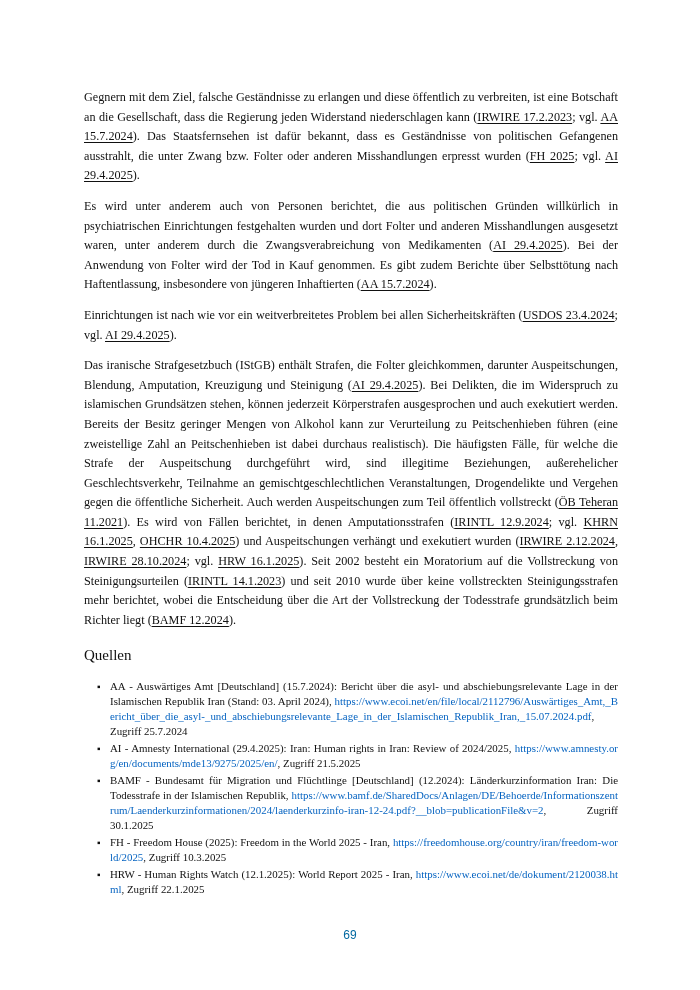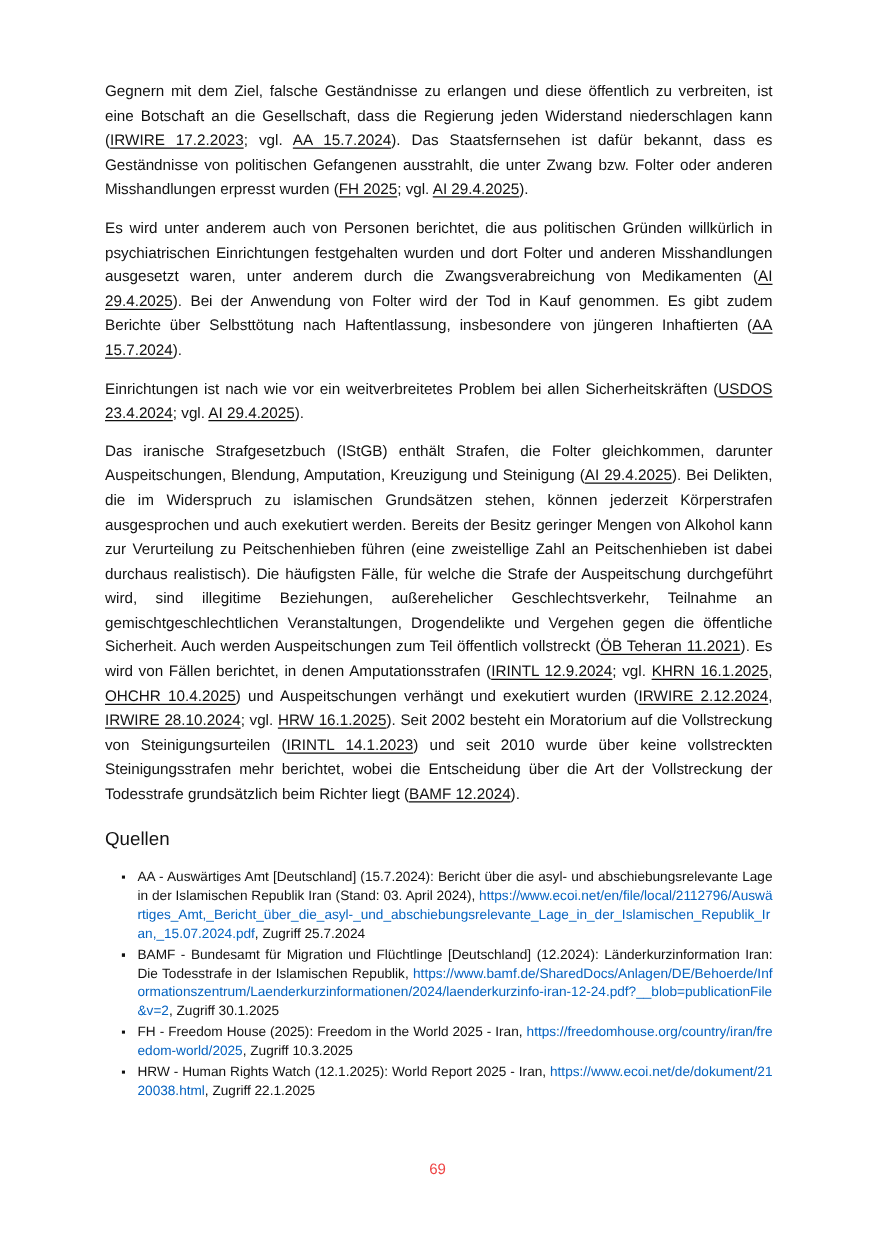--- a/index.html
+++ b/index.html
@@ -12,22 +12,23 @@
     overflow: hidden;
   }
   .page {
     position: absolute;
     inset: 0;
     background: #ffffff;
   }
   .content {
     position: absolute;
     left: 84px;
-    top: 64px;
+    top: 88px;
     width: 534px;
+    font-family: Liberation Serif, serif;
   }
   .content p {
     font-size: 12.2px;
     line-height: 19.6px;
     text-align: justify;
     margin-bottom: 11px;
   }
   .ref {
     text-decoration: underline;
     text-underline-offset: 2px;
@@ -63,37 +64,37 @@
     font-size: 10px;
     color: #111111;
   }
   .pagenum {
     position: absolute;
     left: 0;
     right: 0;
     top: 928px;
     text-align: center;
     font-size: 12px;
-    color: #ef4444;
+    color: #0369a1;
   }
 </style>
 </head>
 <body>
 
 <div class="page">
   <div class="content">
     <div id="paragraphs">
         <p><span>Gegnern mit dem Ziel, falsche Geständnisse zu erlangen und diese öffentlich zu verbreiten, ist eine Botschaft an die Gesellschaft, dass die Regierung jeden Widerstand niederschlagen kann (</span><span class="ref">IRWIRE 17.2.2023</span><span>; vgl. </span><span class="ref">AA 15.7.2024</span><span>). Das Staatsfernsehen ist dafür bekannt, dass es Geständnisse von politischen Gefangenen ausstrahlt, die unter Zwang bzw. Folter oder anderen Misshandlungen erpresst wurden (</span><span class="ref">FH 2025</span><span>; vgl. </span><span class="ref">AI 29.4.2025</span><span>).</span></p>
         <p><span>Es wird unter anderem auch von Personen berichtet, die aus politischen Gründen willkürlich in psychiatrischen Einrichtungen festgehalten wurden und dort Folter und anderen Misshandlungen ausgesetzt waren, unter anderem durch die Zwangsverabreichung von Medikamenten (</span><span class="ref">AI 29.4.2025</span><span>). Bei der Anwendung von Folter wird der Tod in Kauf genommen. Es gibt zudem Berichte über Selbsttötung nach Haftentlassung, insbesondere von jüngeren Inhaftierten (</span><span class="ref">AA 15.7.2024</span><span>).</span></p>
         <p><span>Einrichtungen ist nach wie vor ein weitverbreitetes Problem bei allen Sicherheitskräften (</span><span class="ref">USDOS 23.4.2024</span><span>; vgl. </span><span class="ref">AI 29.4.2025</span><span>).</span></p>
         <p><span>Das iranische Strafgesetzbuch (IStGB) enthält Strafen, die Folter gleichkommen, darunter Auspeitschungen, Blendung, Amputation, Kreuzigung und Steinigung (</span><span class="ref">AI 29.4.2025</span><span>). Bei Delikten, die im Widerspruch zu islamischen Grundsätzen stehen, können jederzeit Körperstrafen ausgesprochen und auch exekutiert werden. Bereits der Besitz geringer Mengen von Alkohol kann zur Verurteilung zu Peitschenhieben führen (eine zweistellige Zahl an Peitschenhieben ist dabei durchaus realistisch). Die häufigsten Fälle, für welche die Strafe der Auspeitschung durchgeführt wird, sind illegitime Beziehungen, außerehelicher Geschlechtsverkehr, Teilnahme an gemischtgeschlechtlichen Veranstaltungen, Drogendelikte und Vergehen gegen die öffentliche Sicherheit. Auch werden Auspeitschungen zum Teil öffentlich vollstreckt (</span><span class="ref">ÖB Teheran 11.2021</span><span>). Es wird von Fällen berichtet, in denen Amputationsstrafen (</span><span class="ref">IRINTL 12.9.2024</span><span>; vgl. </span><span class="ref">KHRN 16.1.2025</span><span>, </span><span class="ref">OHCHR 10.4.2025</span><span>) und Auspeitschungen verhängt und exekutiert wurden (</span><span class="ref">IRWIRE 2.12.2024</span><span>, </span><span class="ref">IRWIRE 28.10.2024</span><span>; vgl. </span><span class="ref">HRW 16.1.2025</span><span>). Seit 2002 besteht ein Moratorium auf die Vollstreckung von Steinigungsurteilen (</span><span class="ref">IRINTL 14.1.2023</span><span>) und seit 2010 wurde über keine vollstreckten Steinigungsstrafen mehr berichtet, wobei die Entscheidung über die Art der Vollstreckung der Todesstrafe grundsätzlich beim Richter liegt (</span><span class="ref">BAMF 12.2024</span><span>).</span></p>
       </div>
     <h2 class="quellen">Quellen</h2>
     <ul class="sources" id="sources-list">
         <li><span class="bullet">▪</span><span><span>AA - Auswärtiges Amt [Deutschland] (15.7.2024): Bericht über die asyl- und abschiebungsrelevante Lage in der Islamischen Republik Iran (Stand: 03. April 2024), </span><span class="url">https://www.ecoi.net/en/file/local/2112796/Auswärtiges_Amt,_Bericht_über_die_asyl-_und_abschiebungsrelevante_Lage_in_der_Islamischen_Republik_Iran,_15.07.2024.pdf</span><span>, Zugriff 25.7.2024</span></span></li>
-        <li><span class="bullet">▪</span></li>
+        <li><span class="bullet">▪</span><span><span>AI - Amnesty International (29.4.2025): Iran: Human rights in Iran: Review of 2024/2025, </span><span class="url">https://www.amnesty.org/en/documents/mde13/9275/2025/en/</span><span>, Zugriff 21.5.2025</span></span></li>
         <li><span class="bullet">▪</span><span><span>BAMF - Bundesamt für Migration und Flüchtlinge [Deutschland] (12.2024): Länderkurzinformation Iran: Die Todesstrafe in der Islamischen Republik, </span><span class="url">https://www.bamf.de/SharedDocs/Anlagen/DE/Behoerde/Informationszentrum/Laenderkurzinformationen/2024/laenderkurzinfo-iran-12-24.pdf?__blob=publicationFile&amp;v=2</span><span>, Zugriff 30.1.2025</span></span></li>
         <li><span class="bullet">▪</span><span><span>FH - Freedom House (2025): Freedom in the World 2025 - Iran, </span><span class="url">https://freedomhouse.org/country/iran/freedom-world/2025</span><span>, Zugriff 10.3.2025</span></span></li>
         <li><span class="bullet">▪</span><span><span>HRW - Human Rights Watch (12.1.2025): World Report 2025 - Iran, </span><span class="url">https://www.ecoi.net/de/dokument/2120038.html</span><span>, Zugriff 22.1.2025</span></span></li>
       </ul>
   </div>
   <div class="pagenum">69</div>
 </div>
 
 </body></html>

